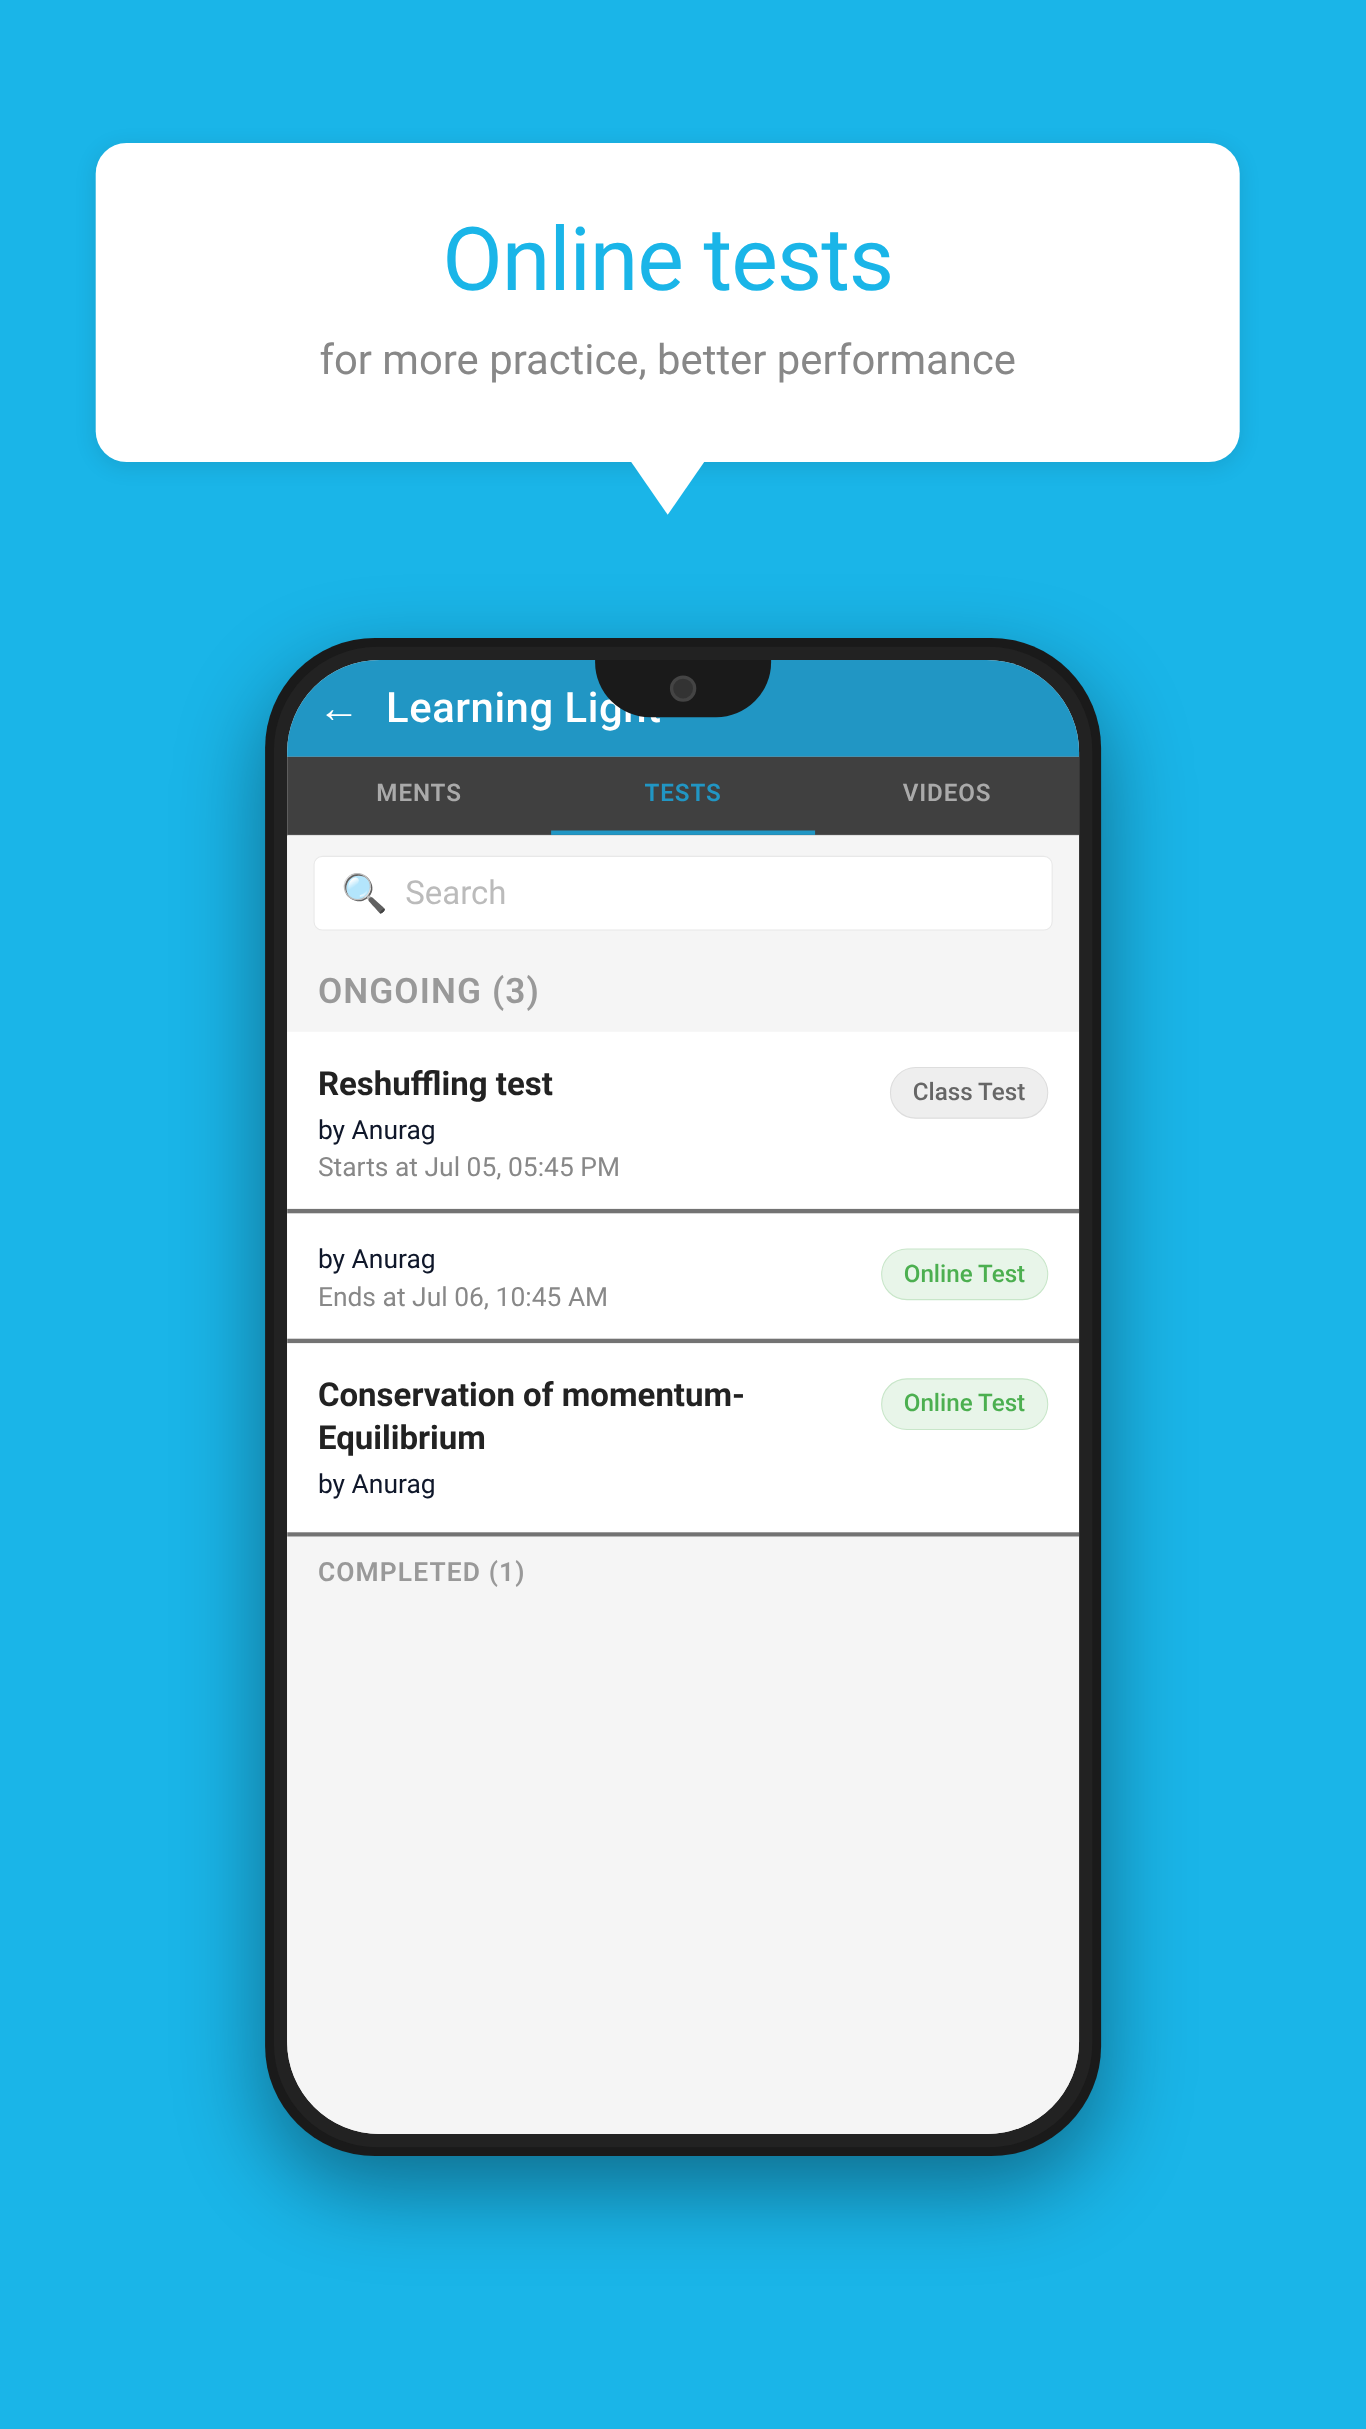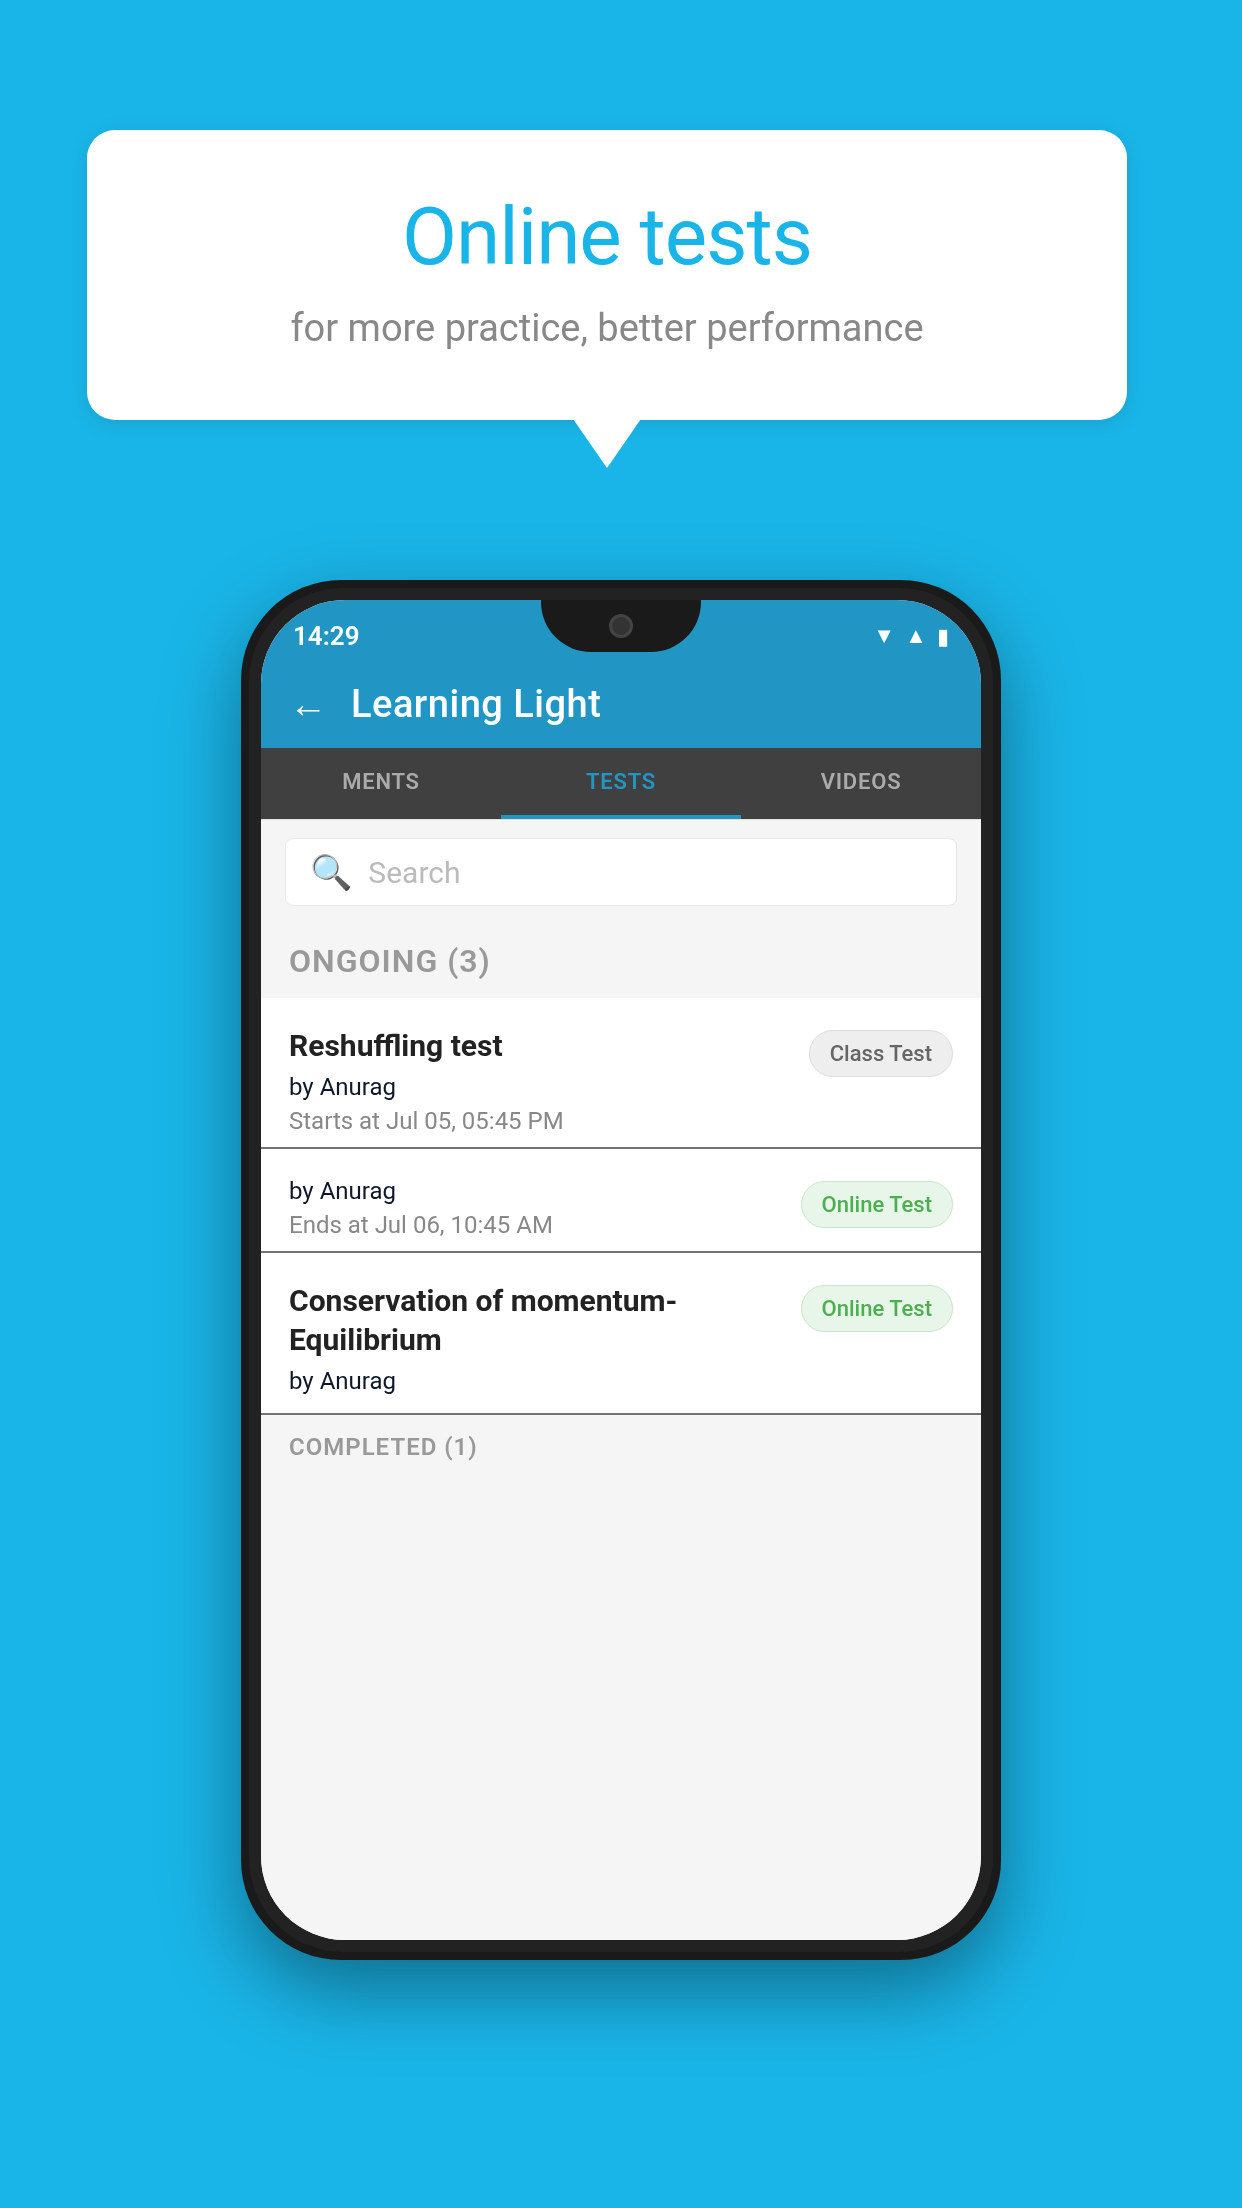--- a/index.html
+++ b/index.html
@@ -255,22 +255,22 @@
       color: #999;
       letter-spacing: 1px;
     }
 
     
     .test-list {
       background: #fff;
     }
 
     .test-item {
-      padding: 28px 28px 12px 28px;
-      border-bottom: 2px solid #737373;
+      padding: 28px 28px 24px 28px;
+      border-bottom: 4px solid #737373;
       display: flex;
       align-items: flex-start;
       justify-content: space-between;
     }
 
     .test-info {
       flex: 1;
     }
 
     .test-name {
@@ -344,28 +344,20 @@
 <div class="phone-wrapper">
   <div class="phone">
 
     <div class="phone-inner">
       <div class="phone-screen">
 
         <div class="notch">
           <div class="notch-camera"></div>
         </div>
 
-        <div class="status-bar">
-          <span class="status-time">14:29</span>
-          <div class="status-icons">
-            <span>▼</span>
-            <span>▲</span>
-            <span>▮</span>
-          </div>
-        </div>
 
         <div class="app-bar">
           <span class="back-arrow">←</span>
           <span class="app-title">Learning Light</span>
         </div>
 
         <div class="tabs-bar">
           <div class="tab">
             <span>MENTS</span>
           </div>

